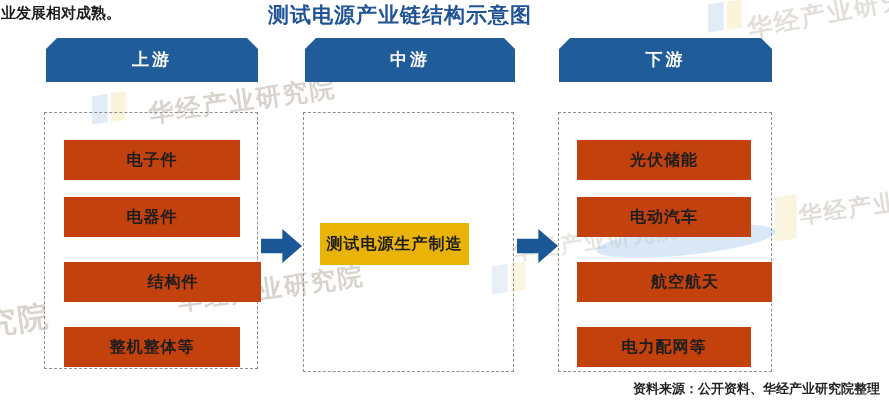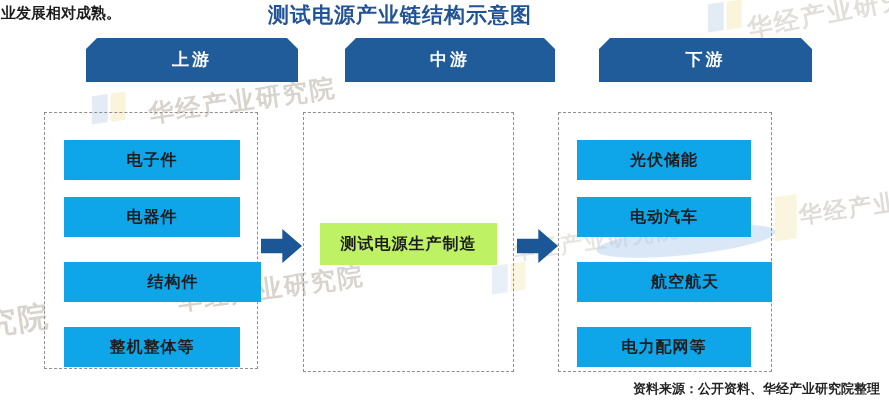--- a/index.html
+++ b/index.html
@@ -30,29 +30,28 @@
   .wm-logo .b2{display:inline-block;width:15px;height:28px;background:#f4e7ae;transform:skewX(-8deg);margin-left:3px;}
   .swoosh{
     position:absolute;background:rgba(172,202,236,.45);border-radius:50%;
     transform:rotate(-6deg);pointer-events:none;
   }
   
   .col-header{
     position:absolute;height:44px;background:#1f5c99;color:#ffffff;
     font-size:17px;font-weight:700;letter-spacing:3px;text-align:center;line-height:44px;
     clip-path:polygon(11px 0,calc(100% - 11px) 0,100% 11px,100% 100%,0 100%,0 11px);
-    margin-left:40px;
   }
   .dash-box{position:absolute;border:1.5px dashed #8f8f8f;background:transparent;}
   .item-box{
-    position:absolute;height:40px;background:#0ea5e9;color:#1d1d1d;
+    position:absolute;height:40px;background:#c2410c;color:#1d1d1d;
     font-size:16px;font-weight:700;text-align:center;line-height:40px;letter-spacing:1px;
   }
   .center-box{
-    position:absolute;left:320px;top:223px;width:177px;height:42px;background:#bef264;
+    position:absolute;left:320px;top:223px;width:149px;height:42px;background:#eab308;
     color:#1d1d1d;font-size:16px;font-weight:700;text-align:center;line-height:42px;letter-spacing:1px;
   }
   .flow-arrow{
     position:absolute;width:41px;height:34px;background:#1b5796;
     clip-path:polygon(0 29%,52% 29%,52% 0,100% 50%,52% 100%,52% 71%,0 71%);
   }
   
   #hdr-up{left:46px;top:38px;width:212px;}
   #hdr-mid{left:305px;top:38px;width:210px;}
   #hdr-down{left:559px;top:38px;width:213px;}

